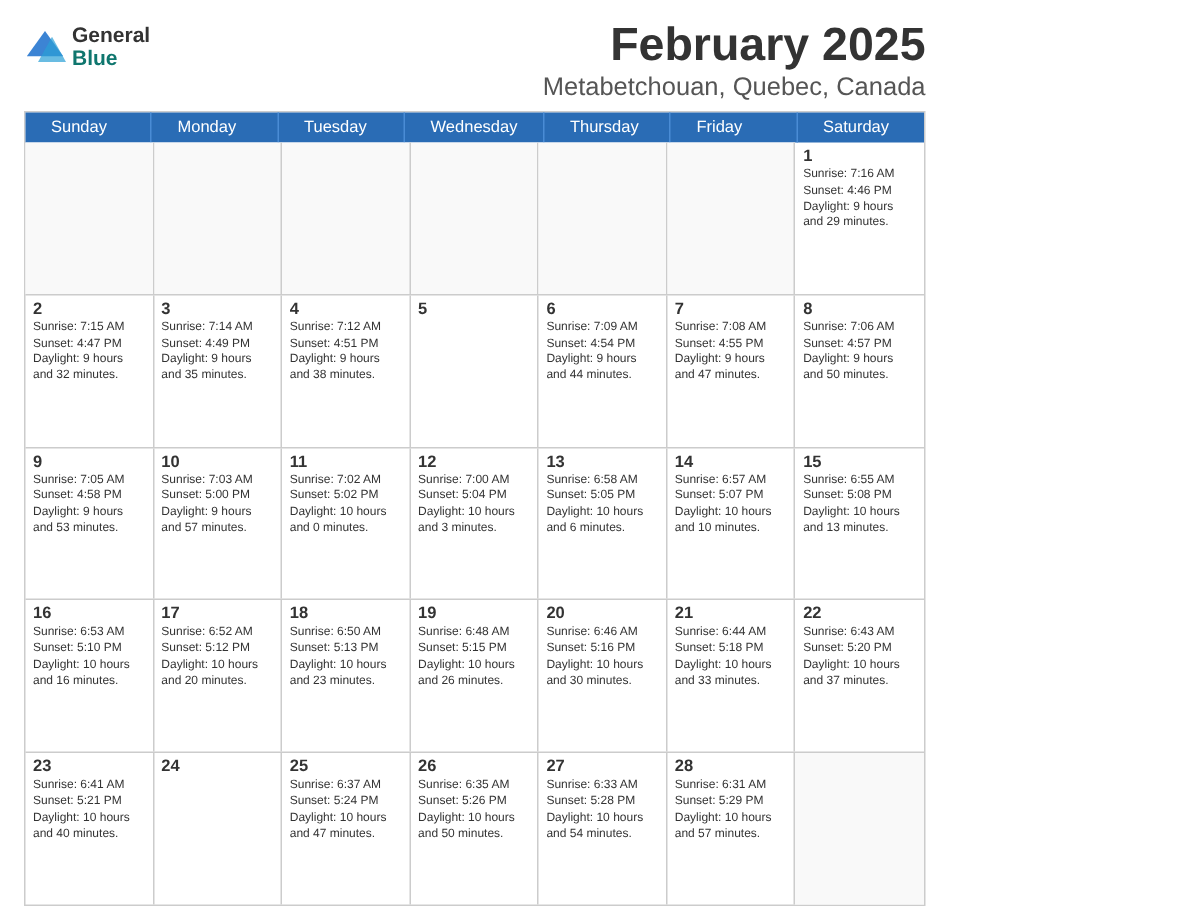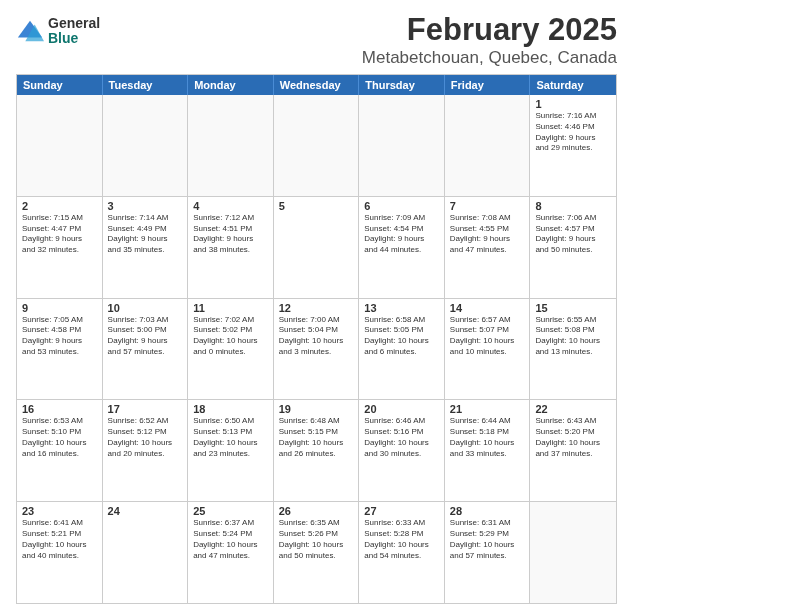--- a/index.html
+++ b/index.html
@@ -67,22 +67,22 @@
       border: 1px solid #ccc;
     }
     .cal-header {
       display: grid;
       grid-template-columns: repeat(7, 1fr);
       background: #2a6cb5;
     }
     .cal-header-cell {
       color: #fff;
       font-size: 11px;
-      font-weight: bold;
-      padding: 4px 6px;
+      font-weight: normal;
+      padding: 4px 17px;
       border-right: 1px solid #4a8cd5;
     }
     .cal-header-cell:last-child {
       border-right: none;
     }
     .cal-body {
       flex: 1;
       display: flex;
       flex-direction: column;
     }
@@ -139,22 +139,22 @@
     </div>
     <div class="title-block">
       <div class="month-year">February 2025</div>
       <div class="location">Metabetchouan, Quebec, Canada</div>
     </div>
   </div>
 
   <div class="calendar">
     <div class="cal-header">
     <div class="cal-header-cell">Sunday</div>
+        <div class="cal-header-cell">Monday</div>
         <div class="cal-header-cell">Tuesday</div>
-        <div class="cal-header-cell">Monday</div>
         <div class="cal-header-cell">Wednesday</div>
         <div class="cal-header-cell">Thursday</div>
         <div class="cal-header-cell">Friday</div>
         <div class="cal-header-cell">Saturday</div>
       </div>
     <div class="cal-body">
     <div class="cal-row">
           <div class="cal-cell empty"></div>
           <div class="cal-cell empty"></div>
           <div class="cal-cell empty"></div>

